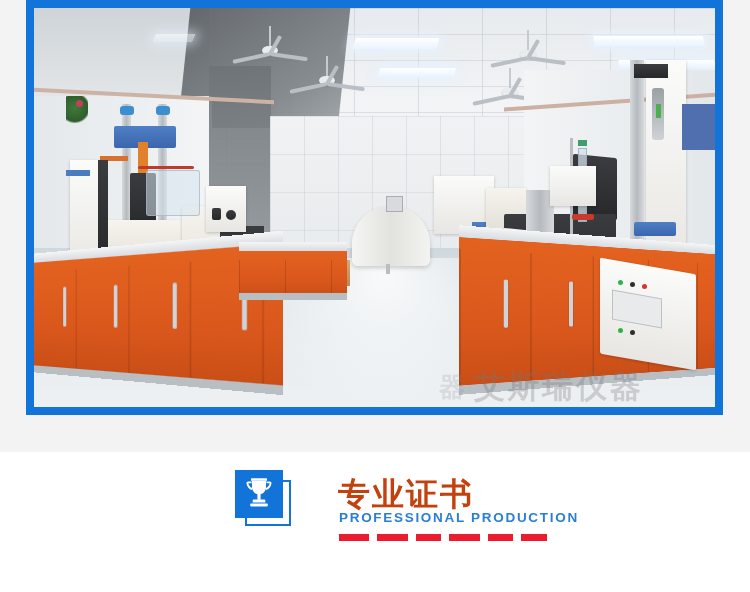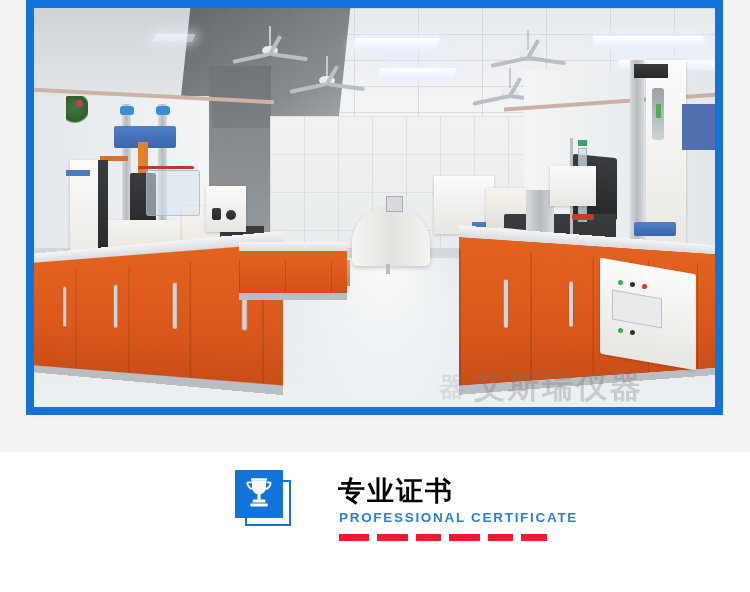--- a/index.html
+++ b/index.html
@@ -196,21 +196,21 @@
   }
   .trophy-square {
     position:absolute; left: 2px; top: 2px;
     width: 48px; height: 48px;
     background: #1273d8;
   }
   .trophy-square svg { position:absolute; left:7px; top:6px; }
 
   .title-cn {
     position: absolute; left: 338px; top: 21px;
-    font-size: 27px; font-weight: 700; color: #000000;
+    font-size: 32px; font-weight: 700; color: #c2410c;
     letter-spacing: 2px;
     font-family: Liberation Serif, serif;
   }
   .title-en {
     position: absolute; left: 339px; top: 58px;
     font-size: 13.5px; font-weight: 700; color: #2a7fd4;
     letter-spacing: 1.7px;
     font-family: "Liberation Sans", sans-serif;
   }
   .dashes {
@@ -498,21 +498,21 @@
             <rect x="15.4" y="17.6" width="3.2" height="6.2"></rect>
             <path d="M11.6 23.6h10.8c.5 0 .9.4.9.9v2.1H10.7v-2.1c0-.5.4-.9.9-.9z"></path>
             <rect x="8.2" y="27.4" width="17.6" height="3" rx="0.8"></rect>
           </g>
         </svg>
       </div>
     </div>
 
     <div class="title-cn">专业证书</div>
 
-    <div class="title-en">PROFESSIONAL CERTIFICATE</div>
+    <div class="title-en">PROFESSIONAL PRODUCTION</div>
 
     <div class="dashes">
       <span class="dash-a"></span>
       <span class="dash-a"></span>
       <span class="dash-b"></span>
       <span class="dash-a"></span>
       <span class="dash-b"></span>
       <span class="dash-b"></span>
     </div>
 

